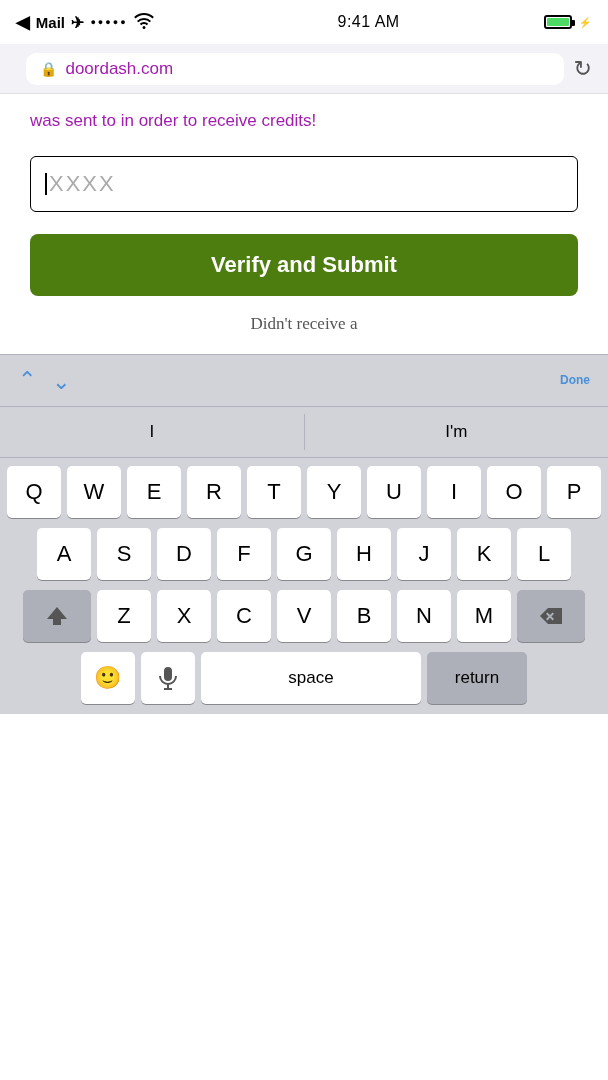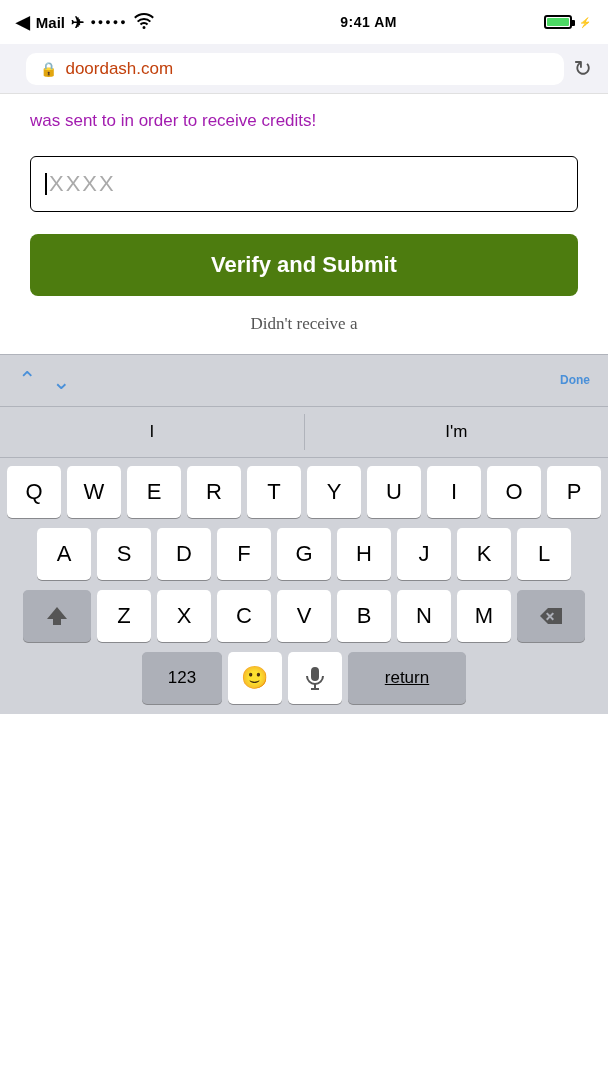--- a/index.html
+++ b/index.html
@@ -19,21 +19,21 @@
       height: 44px;
       background: #fff;
       display: flex;
       align-items: center;
       justify-content: space-between;
       padding: 0 16px;
       font-size: 15px;
       font-weight: 600;
     }
     .status-left { display: flex; align-items: center; gap: 6px; }
-    .status-center { font-weight: 700; font-size: 14px; letter-spacing: 0.5px; margin-left: 40px; }
+    .status-center { font-weight: 400; font-size: 16px; letter-spacing: 0.5px; margin-left: 40px; }
     .status-right { display: flex; align-items: center; gap: 6px; }
     .battery-icon {
       width: 28px; height: 14px; border: 2px solid #000; border-radius: 3px; position: relative; display: inline-block;
     }
     .battery-icon::after {
       content: '';
       position: absolute; right: -5px; top: 3px; width: 3px; height: 6px;
       background: #000; border-radius: 0 1px 1px 0;
     }
     .battery-fill {
@@ -55,21 +55,21 @@
     }
     .address-content {
       display: flex; align-items: center; gap: 8px;
       background: #fff;
       border-radius: 10px;
       padding: 6px 14px;
       flex: 1;
       margin: 0 10px;
     }
     .lock-icon { font-size: 14px; color: #555; }
-    .address-text { font-size: 17px; color: #c2410c; }
+    .address-text { font-size: 17px; color: #a21caf; }
     .reload-icon { font-size: 22px; color: #555; }
 
     
     .main-content {
       padding: 14px 30px 20px 30px;
       background: #fff;
     }
     .partial-text {
       color: #a21caf;
       font-size: 17px;
@@ -199,21 +199,21 @@
       background: #adb0b8;
       color: #000;
       font-size: 16px;
     }
     .key-shift { width: 68px; }
     .key-backspace { width: 68px; }
     .key-123 { width: 80px; font-size: 16px; }
     .key-emoji { width: 54px; font-size: 22px; }
     .key-mic { width: 54px; font-size: 20px; }
     .key-space { flex: 1; max-width: 220px; font-size: 17px; }
-    .key-return { width: 118px; font-size: 17px; text-decoration: underline; }
+    .key-return { width: 100px; font-size: 17px; }
 
     
     .keyboard-bottom {
       display: flex;
       justify-content: center;
       gap: 6px;
       padding: 0 6px;
       margin-bottom: 6px;
     }
   </style>
@@ -316,26 +316,26 @@
     <div class="key key-letter">N</div>
     <div class="key key-letter">M</div>
     <div class="key key-special key-backspace">
       <svg width="26" height="20" viewBox="0 0 26 20">
           <path d="M10 2L2 10l8 8h14V2H10zm6 11l-1.41 1.41L12 11.83l-2.59 2.58L8 13l2.59-2.59L8 7.82l1.41-1.41L12 8.99l2.59-2.58L16 7.82l-2.58 2.59L16 13z" fill="#555"></path>
         </svg>
     </div>
   </div>
 
   <div class="keyboard-bottom">
-    <div class="key key-special key-123" style="font-size:17px;">123</div>
     <div class="key key-emoji" style="font-size:22px;">🙂</div>
     <div class="key key-mic">
       <svg width="18" height="24" viewBox="0 0 18 24">
           <rect x="5" y="1" width="8" height="14" rx="4" fill="#555"></rect>
           <path d="M1 10a8 8 0 0 0 16 0" stroke="#555" stroke-width="2" fill="none"></path>
           <line x1="9" y1="18" x2="9" y2="23" stroke="#555" stroke-width="2"></line>
           <line x1="5" y1="23" x2="13" y2="23" stroke="#555" stroke-width="2"></line>
         </svg>
     </div>
+    <div class="key key-space" style="font-size:17px;">space</div>
     <div class="key key-special key-return" style="font-size:17px;">return</div>
   </div>
 
 </div>
 
 </body></html>

